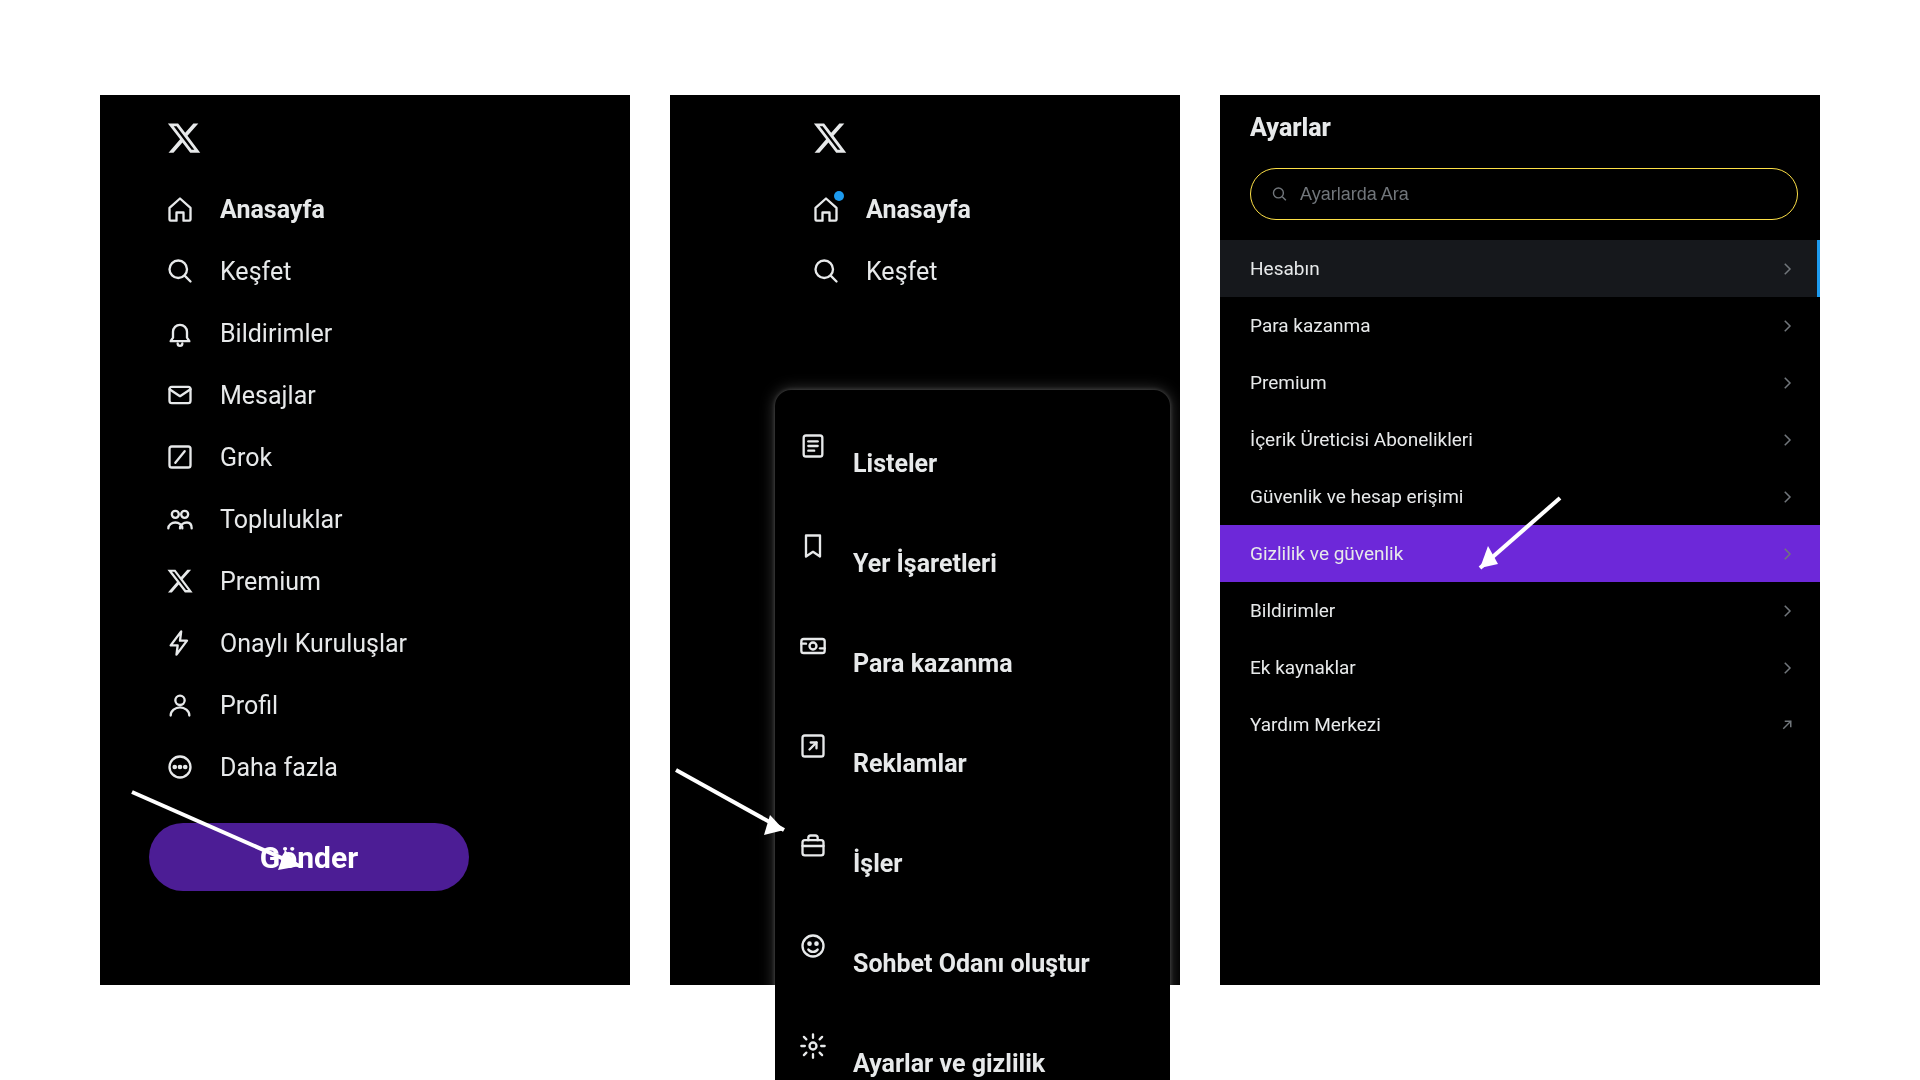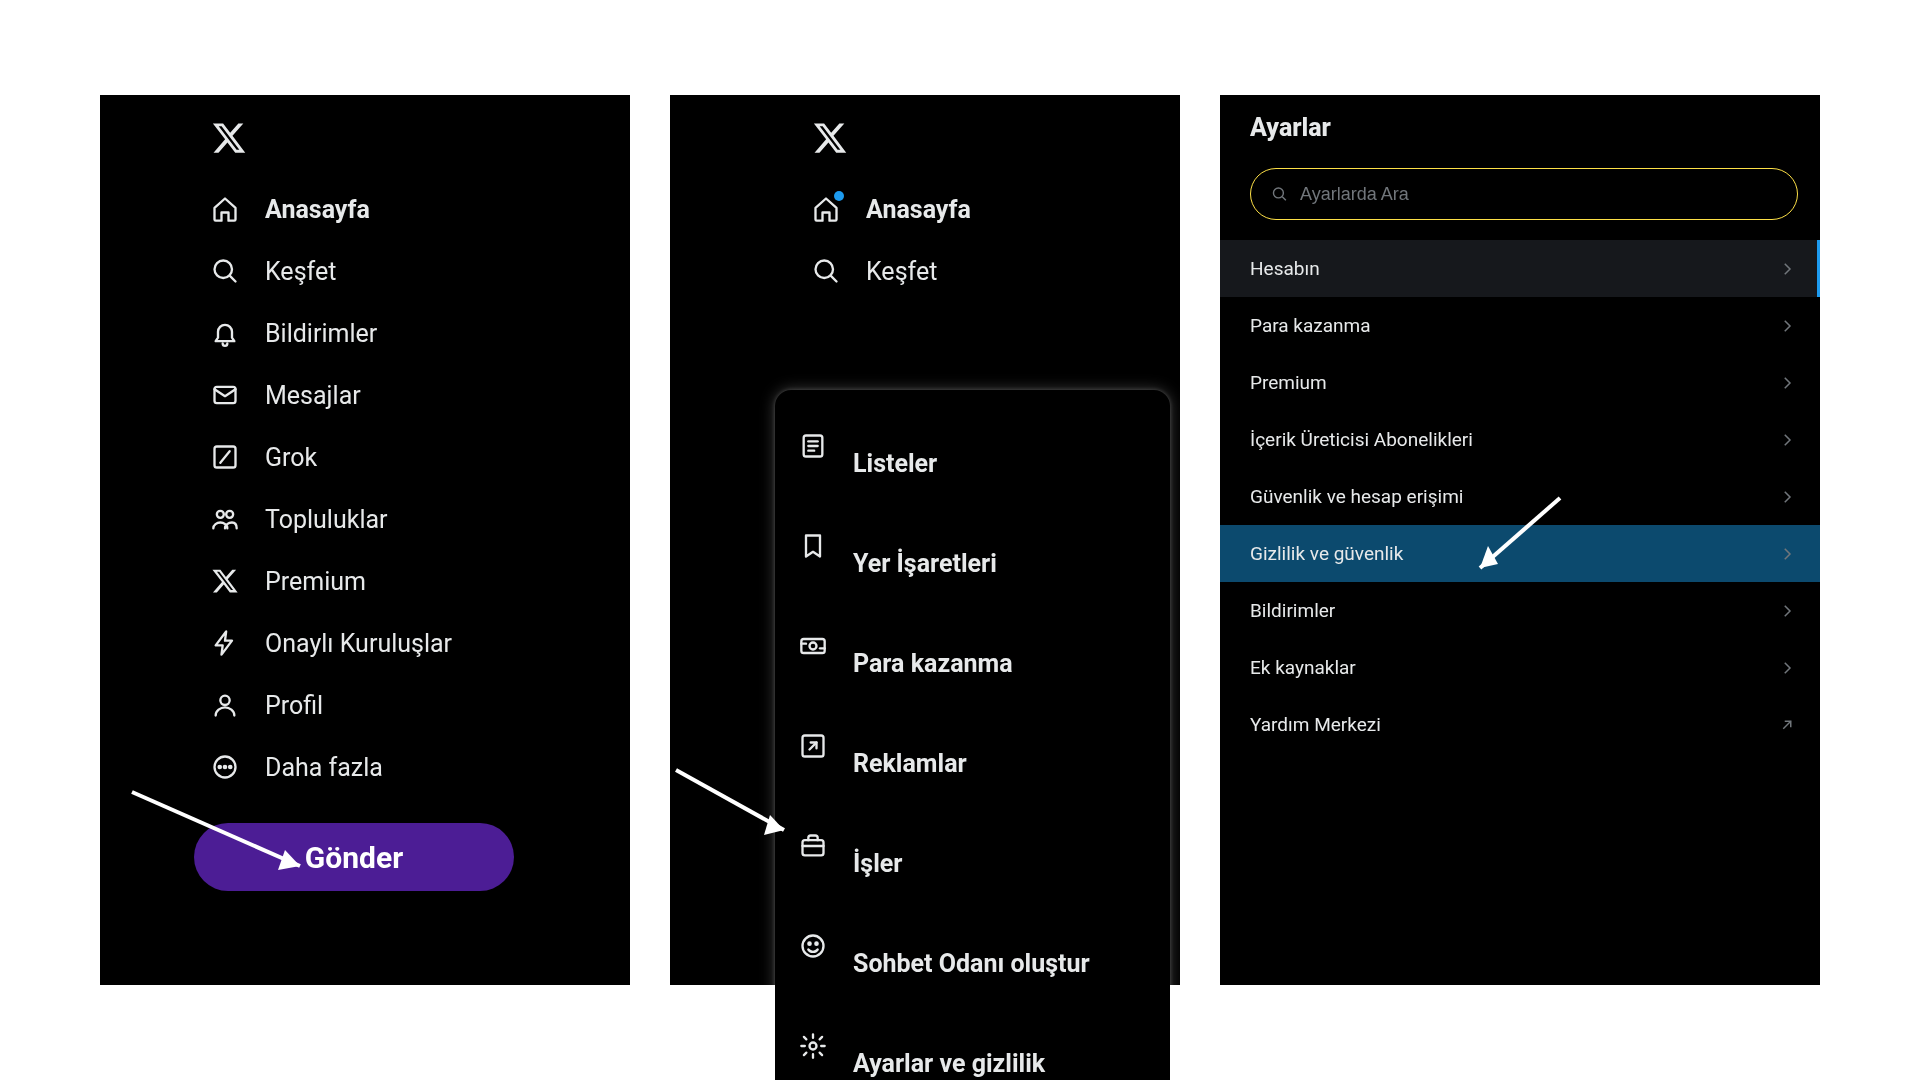--- a/index.html
+++ b/index.html
@@ -19,21 +19,21 @@
       border-radius: 0;
       overflow: visible;
       position: relative;
     }
     .panel1 { width: 530px; height: 890px; }
     .panel2 { width: 510px; height: 890px; }
     .panel3 { width: 600px; height: 890px; }
 
     
     .sidebar {
-      padding: 15px 0 20px 109px;
+      padding: 15px 0 20px 64px;
     }
     .panel2 .sidebar { padding-left: 140px; }
     .logo-wrap {
       padding: 10px 0 18px 2px;
     }
     .nav-row {
       display: flex;
       align-items: center;
       gap: 24px;
       padding: 15px 0;
@@ -154,21 +154,21 @@
     }
     .settings-row.selected.accent::after {
       content: "";
       position: absolute;
       right: 0;
       top: 0;
       bottom: 0;
       width: 3px;
       background: #1d9bf0;
     }
-    .settings-row.highlighted { background: #0c4a6e; }
+    .settings-row.highlighted { background: #6d28d9; }
     .settings-label {
       font-size: 19px;
       color: #e7e9ea;
       font-weight: 400;
     }
     .chevron { color: #71767b; }
 
     
     .arrow {
       position: absolute;

